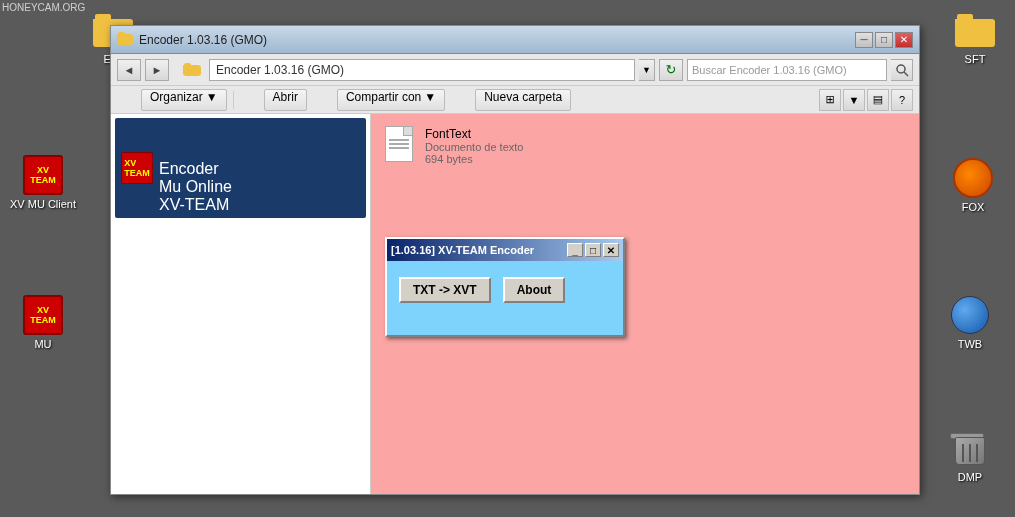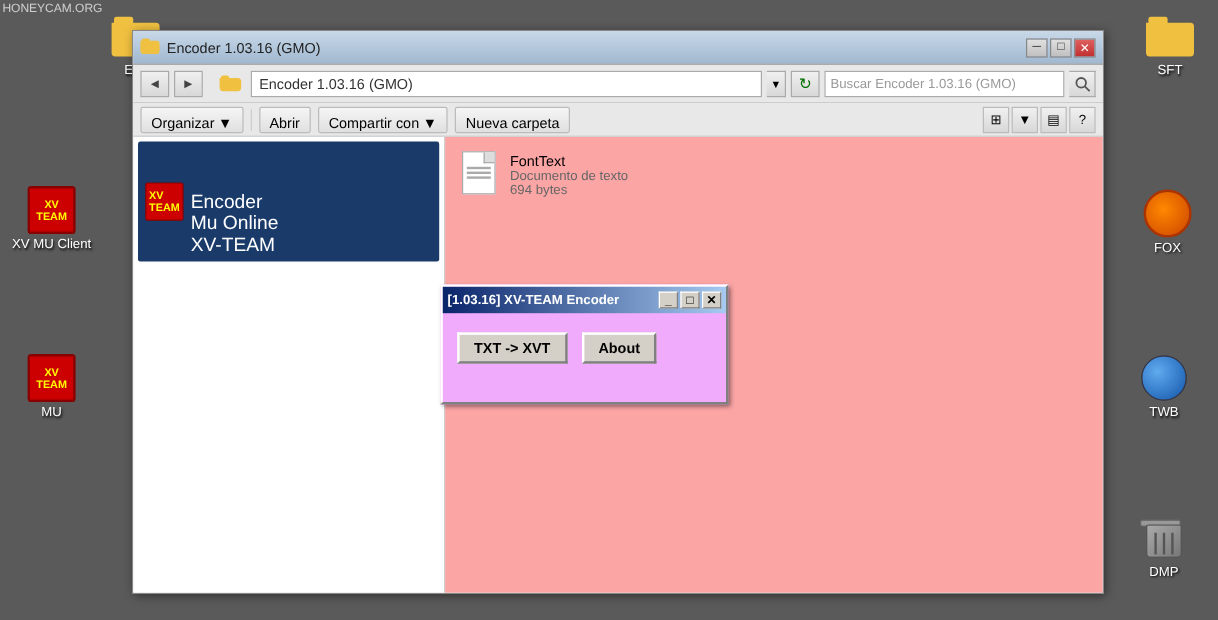--- a/index.html
+++ b/index.html
@@ -324,22 +324,23 @@
     }
     .toolbar-btn {
       height: 22px;
       background: linear-gradient(to bottom, #f5f5f5, #e0e0e0);
       border: 1px solid #bbb;
       border-radius: 2px;
       padding: 0 8px;
       cursor: pointer;
       font-size: 12px;
       display: flex;
-      align-items: flex-end;
+      align-items: flex-start;
       gap: 3px;
+      margin-left: 24px;
     }
     .toolbar-separator {
       width: 1px;
       height: 18px;
       background: #ccc;
     }
     .toolbar-right {
       margin-left: auto;
       display: flex;
       align-items: center;
@@ -451,24 +452,24 @@
     }
     .doc-line {
       height: 2px;
       background: #aaa;
     }
 
     
     .encoder-popup {
       position: absolute;
       top: 237px;
-      left: 367px;
+      left: 385px;
       width: 240px;
       height: 100px;
-      background: #f0abfc;
+      background: #7dd3fc;
       border: 2px solid #ffffff;
       border-right-color: #808080;
       border-bottom-color: #808080;
       box-shadow: 2px 2px 4px rgba(0,0,0,0.5);
     }
     .popup-titlebar {
       height: 22px;
       background: linear-gradient(to right, #0a246a, #a6caf0);
       display: flex;
       align-items: center;

